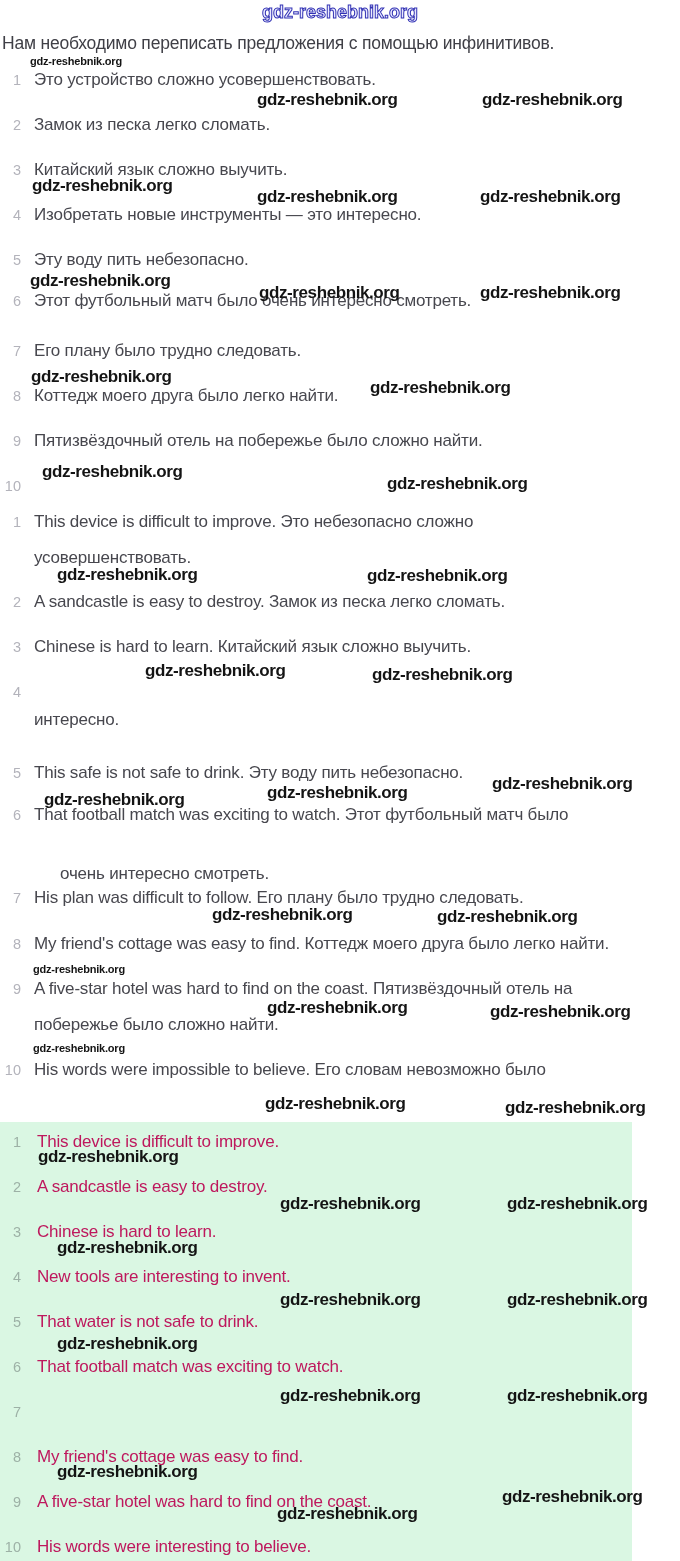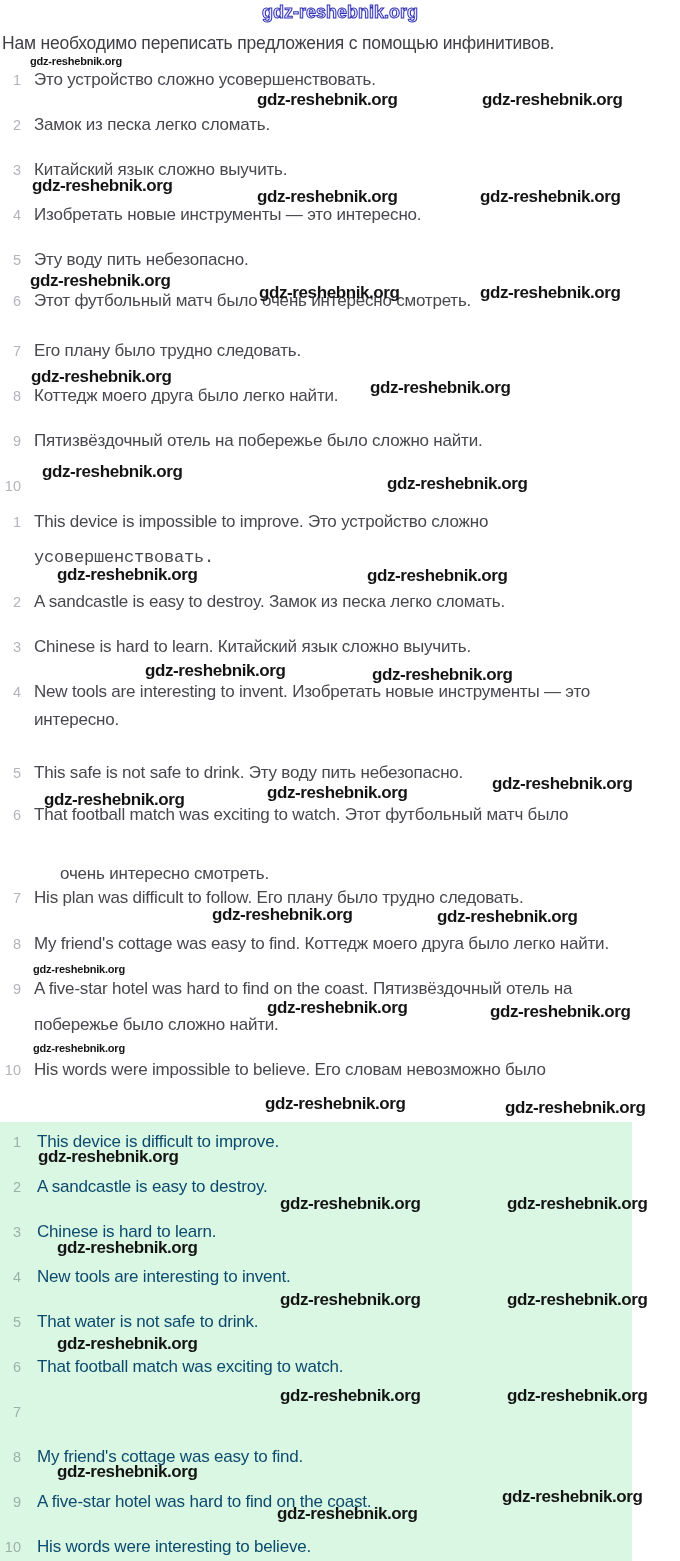--- a/index.html
+++ b/index.html
@@ -19,21 +19,21 @@
   }
   .row{
     position:absolute;left:0;width:678px;white-space:nowrap;
     font-size:17px;color:#47474e;letter-spacing:-0.2px;
   }
   .row .num{
     position:absolute;left:0;top:1.5px;width:21px;text-align:right;
     font-size:14.5px;color:#b3b3bb;letter-spacing:0;
   }
   .row .txt{display:inline-block;margin-left:34px;}
-  .row.green .txt{color:#0c4a6e;margin-left:37px;}
+  .row.green .txt{color:#be185d;margin-left:37px;}
   .row.green .num{color:#9db1a6;}
   .wm{
     position:absolute;font-size:17px;font-weight:600;color:#141414;
     letter-spacing:-0.4px;white-space:nowrap;
   }
   .wm-s{
     position:absolute;font-size:11px;font-weight:600;color:#141414;
     letter-spacing:-0.2px;white-space:nowrap;
   }
   .wm-blue{
@@ -55,25 +55,25 @@
 <div class="row" style="top: 70px;"><span class="num">1</span><span class="txt">Это устройство сложно усовершенствовать.</span></div>
     <div class="row" style="top: 115px;"><span class="num">2</span><span class="txt">Замок из песка легко сломать.</span></div>
     <div class="row" style="top: 160px;"><span class="num">3</span><span class="txt">Китайский язык сложно выучить.</span></div>
     <div class="row" style="top: 205px;"><span class="num">4</span><span class="txt">Изобретать новые инструменты — это интересно.</span></div>
     <div class="row" style="top: 250px;"><span class="num">5</span><span class="txt">Эту воду пить небезопасно.</span></div>
     <div class="row" style="top: 291px;"><span class="num">6</span><span class="txt">Этот футбольный матч было очень интересно смотреть.</span></div>
     <div class="row" style="top: 341px;"><span class="num">7</span><span class="txt">Его плану было трудно следовать.</span></div>
     <div class="row" style="top: 386px;"><span class="num">8</span><span class="txt">Коттедж моего друга было легко найти.</span></div>
     <div class="row" style="top: 431px;"><span class="num">9</span><span class="txt">Пятизвёздочный отель на побережье было сложно найти.</span></div>
     <div class="row" style="top: 476px;"><span class="num">10</span></div>
-    <div class="row" style="top: 512px;"><span class="num">1</span><span class="txt">This device is impossible to improve. Это устройство сложно</span></div>
-    <div class="row" style="top: 548px; font-family: Liberation Mono, monospace;"><span class="txt">усовершенствовать.</span></div>
+    <div class="row" style="top: 512px;"><span class="num">1</span><span class="txt">This device is difficult to improve. Это небезопасно сложно</span></div>
+    <div class="row" style="top: 548px;"><span class="txt">усовершенствовать.</span></div>
     <div class="row" style="top: 592px;"><span class="num">2</span><span class="txt">A sandcastle is easy to destroy. Замок из песка легко сломать.</span></div>
     <div class="row" style="top: 637px;"><span class="num">3</span><span class="txt">Chinese is hard to learn. Китайский язык сложно выучить.</span></div>
-    <div class="row" style="top: 682px;"><span class="num">4</span><span class="txt">New tools are interesting to invent. Изобретать новые инструменты — это</span></div>
+    <div class="row" style="top: 682px;"><span class="num">4</span></div>
     <div class="row" style="top: 710px;"><span class="txt">интересно.</span></div>
     <div class="row" style="top: 763px;"><span class="num">5</span><span class="txt">This safe is not safe to drink. Эту воду пить небезопасно.</span></div>
     <div class="row" style="top: 805px;"><span class="num">6</span><span class="txt">That football match was exciting to watch. Этот футбольный матч было</span></div>
     <div class="row" style="top: 864px; padding-left: 26px;"><span class="txt">очень интересно смотреть.</span></div>
     <div class="row" style="top: 888px;"><span class="num">7</span><span class="txt">His plan was difficult to follow. Его плану было трудно следовать.</span></div>
     <div class="row" style="top: 934px;"><span class="num">8</span><span class="txt">My friend's cottage was easy to find. Коттедж моего друга было легко найти.</span></div>
     <div class="row" style="top: 979px;"><span class="num">9</span><span class="txt">A five-star hotel was hard to find on the coast. Пятизвёздочный отель на</span></div>
     <div class="row" style="top: 1015px;"><span class="txt">побережье было сложно найти.</span></div>
     <div class="row" style="top: 1060px;"><span class="num">10</span><span class="txt">His words were impossible to believe. Его словам невозможно было</span></div>
     <div class="row green" style="top: 1132px;"><span class="num">1</span><span class="txt">This device is difficult to improve.</span></div>

